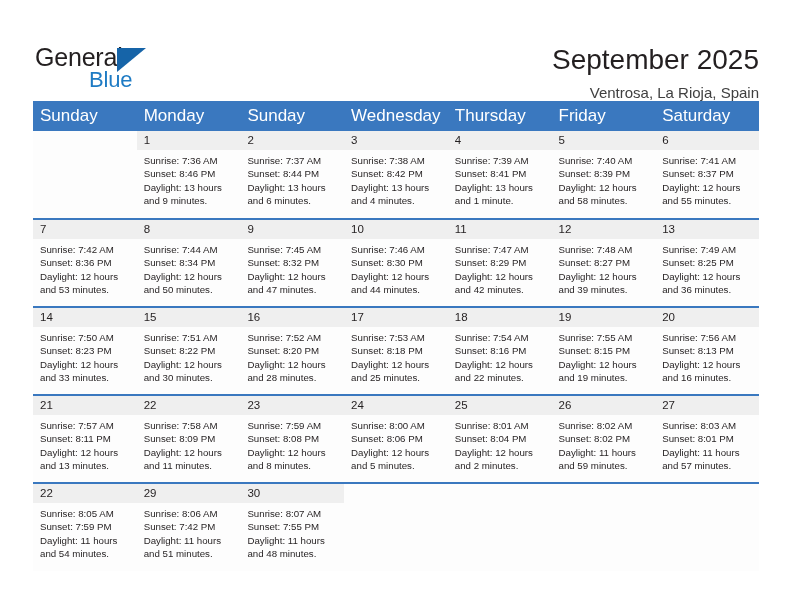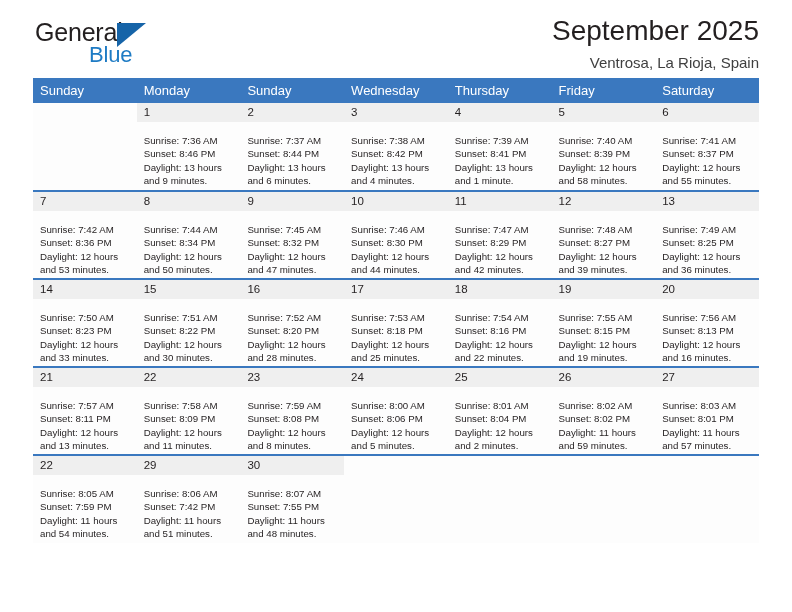--- a/index.html
+++ b/index.html
@@ -18,23 +18,23 @@
     position: relative;
     width: 792px;
     height: 612px;
     box-sizing: border-box;
     padding: 0 33px;
   }
 
   
   .header {
     position: relative;
-    height: 78px;
+    height: 101px;
     display: flex;
-    align-items: flex-start;
+    align-items: flex-end;
     justify-content: space-between;
   }
   .brand {
     position: relative;
     margin-top: 20px;
     width: 200px;
     height: 56px;
     user-select: none;
   }
   .brand-general {
@@ -88,21 +88,21 @@
   .calendar {
     width: 726px;
     border-collapse: collapse;
     table-layout: fixed;
   }
   .calendar col { width: 103.71px; }
 
   .calendar thead th {
     background: #3a78bf;
     color: #ffffff;
-    font-size: 13px;
+    font-size: 17px;
     font-weight: normal;
     text-align: left;
     padding: 5px 0 5px 7px;
     height: 19px;
     box-sizing: border-box;
     border: none;
   }
 
   .calendar tbody tr.week-row > td {
     vertical-align: top;
@@ -126,21 +126,21 @@
     color: #231f20;
     padding: 3px 0 4px 7px;
     height: 19px;
     box-sizing: border-box;
     line-height: 12px;
   }
   .cell-empty .daynum {
     background: #fdfdfd;
   }
   .details {
-    padding: 12px 5px 0 7px;
+    padding: 4px 5px 0 7px;
     font-size: 9.7px;
     line-height: 13.3px;
     color: #231f20;
   }
   .details div { white-space: nowrap; }
   .details .daylight { white-space: normal; }
 </style>
 </head>
 <body>
 

